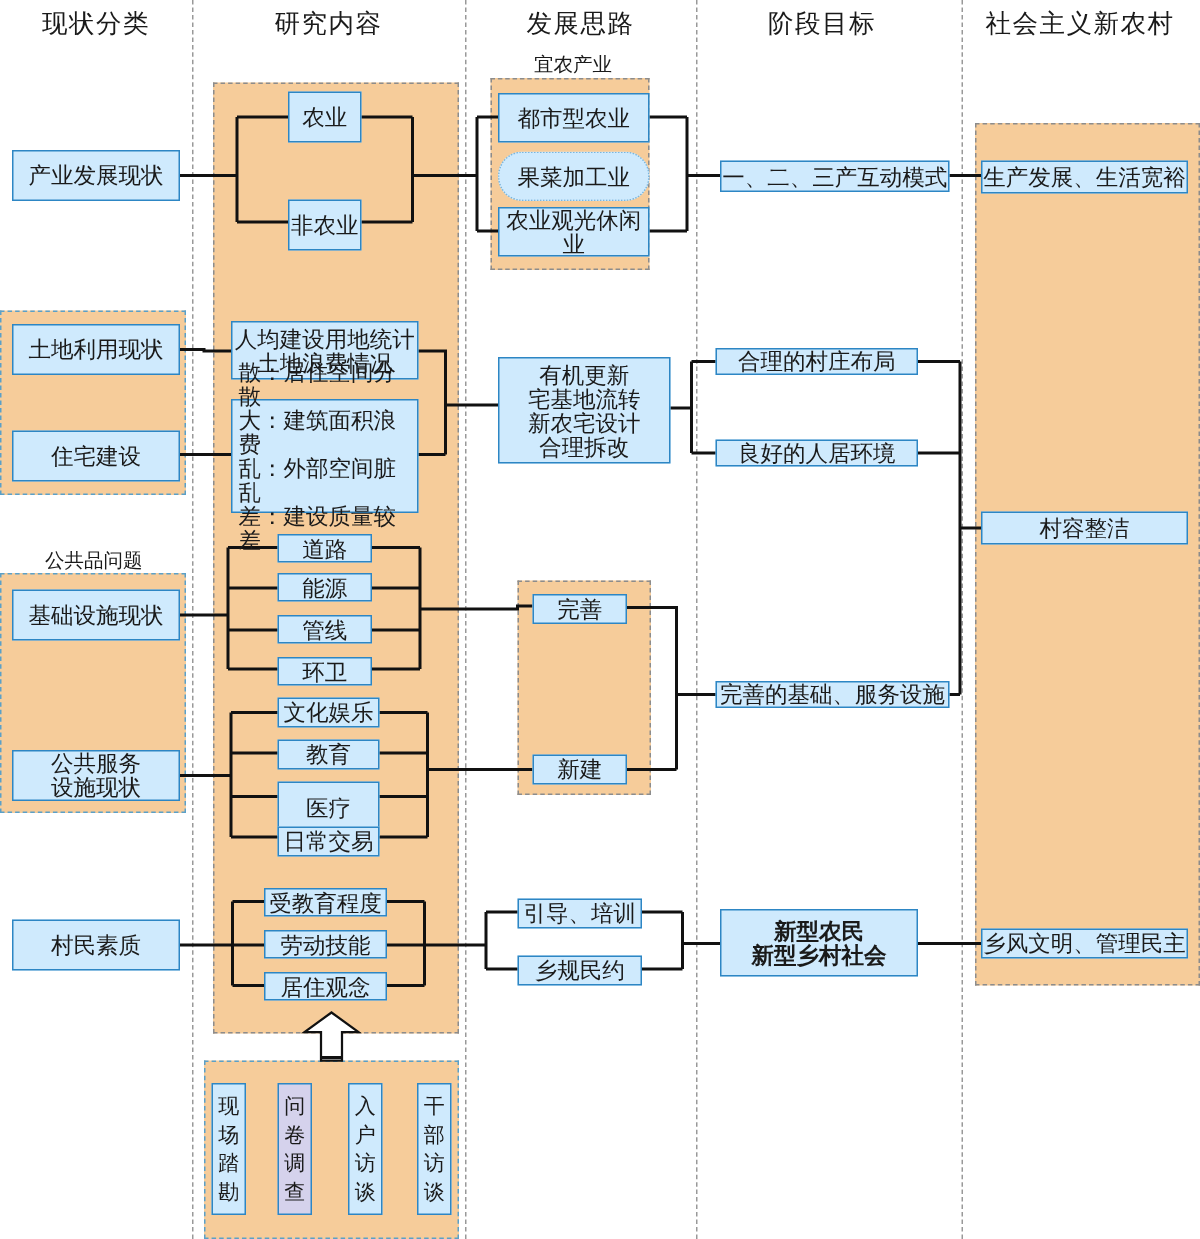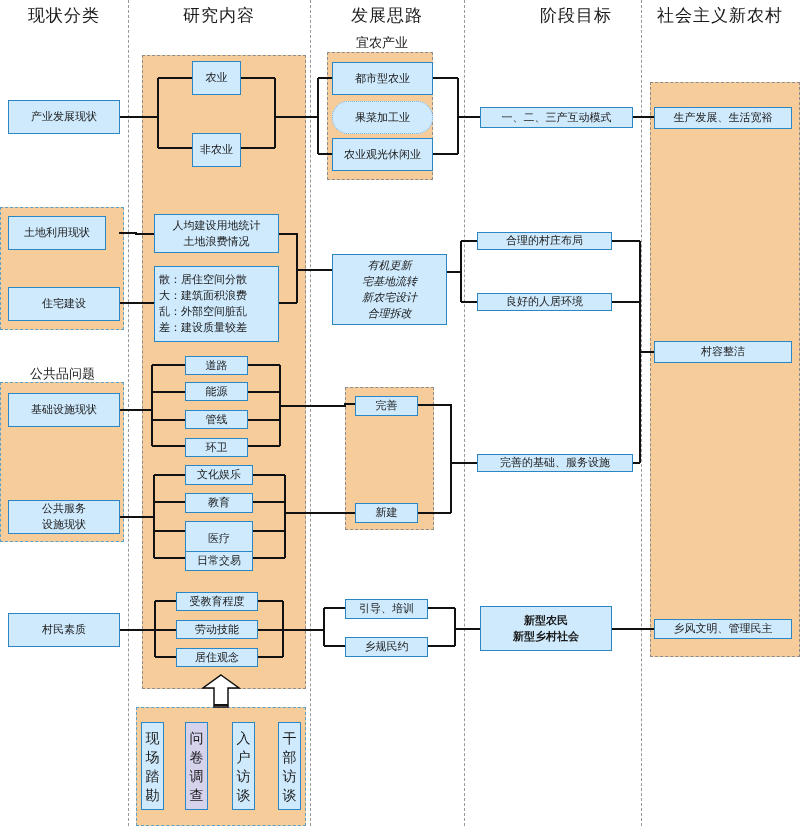--- a/index.html
+++ b/index.html
@@ -1,37 +1,37 @@
 <!DOCTYPE html>
 <html><head>
 <meta charset="utf-8">
 <style>
   html,body{margin:0;padding:0;background:#fff;}
   body{width:800px;height:826px;position:relative;overflow:hidden;font-family:"DejaVu Sans","Liberation Sans",sans-serif;color:#1a1a1a;}
   .hdr{position:absolute;top:4px;font-size:17px;font-weight:normal;text-align:center;letter-spacing:1px;}
   .vline{position:absolute;top:0;height:826px;border-left:1px dashed #999;width:0;}
   .panel{position:absolute;background:#f6cc9a;border:1.5px dashed #8c8c8c;box-sizing:border-box;}
   .panel.blue{border-color:#5aa0c8;}
-  .box{position:absolute;background:#cfeafd;border:1.5px solid #2d86c4;box-sizing:border-box;display:flex;align-items:center;justify-content:center;text-align:center;font-size:11px;line-height:16px;white-space:pre-line;z-index:3;}
+  .box{position:absolute;background:#cfeafd;border:1.5px solid #2d86c4;box-sizing:border-box;display:flex;align-items:center;justify-content:center;text-align:center;font-size:15px;line-height:16px;white-space:pre-line;z-index:3;}
   .box.dot{border:1.5px dotted #7ab6de;}
   .box.purple{background:#d5d2ec;}
   .box.left{justify-content:flex-start;text-align:left;padding-left:4px;}
   .box.vert{font-size:14px;line-height:19px;letter-spacing:0;padding-top:2px;}
   .lbl{position:absolute;font-size:13px;z-index:3;}
   svg.conn{position:absolute;left:0;top:0;z-index:2;}
   svg.conn path{fill:none;stroke:#111;stroke-width:2;}
   .arrow{position:absolute;z-index:3;}
 </style>
 </head>
 <body>
 
 <div class="hdr" style="left:0;width:128px;">现状分类</div>
 <div class="hdr" style="left:128px;width:182px;">研究内容</div>
 <div class="hdr" style="left:310px;width:154px;">发展思路</div>
-<div class="hdr" style="left:488px;width:176px;">阶段目标</div>
+<div class="hdr" style="left:460px;width:176px;">阶段目标</div>
 <div class="hdr" style="left:640px;width:160px;">社会主义新农村</div>
 
 <div class="vline" style="left:128px;"></div>
 <div class="vline" style="left:310px;"></div>
 <div class="vline" style="left:464px;"></div>
 <div class="vline" style="left:641px;"></div>
 
 <div class="panel" style="left:142px;top:55px;width:164px;height:634px;"></div>
 <div class="panel blue" style="left:0;top:207px;width:124px;height:123px;"></div>
 <div class="panel blue" style="left:0;top:382px;width:124px;height:160px;"></div>
@@ -56,21 +56,21 @@
   <path d="M119 410 H152 M152 365 V446 M152 365 H186 M152 392 H186 M152 420 H186 M152 446 H186 M247 365 H280 M247 392 H280 M247 420 H280 M247 446 H280 M280 365 V446 M280 406 H345 V404 H355"></path>
 
   <path d="M119 517 H154 M154 475 V558 M154 475 H186 M154 502 H186 M154 531 H186 M154 558 H186 M252 475 H285 M252 502 H285 M252 531 H285 M252 558 H285 M285 475 V558 M285 513 H355"></path>
   <path d="M418 405 H451 V513 M418 513 H451 M451 463 H478"></path>
 
   <path d="M119 630 H155 M155 601 V657 M155 601 H177 M155 657 H177 M155 630 H177 M257 601 H283 M257 657 H283 M283 601 V657 M257 630 H324 M324 608 V646 M324 608 H346 M324 646 H346 M427 608 H455 M427 646 H455 M455 608 V646 M455 629 H481"></path>
   <path d="M611 629 H655"></path>
 </svg>
 
 <div class="box" style="left:8px;top:100px;width:112px;height:34px;">产业发展现状</div>
-<div class="box" style="left:8px;top:216px;width:98px;height:34px;">土地利用现状</div>
+<div class="box" style="left:8px;top:216px;width:112px;height:34px;">土地利用现状</div>
 <div class="box" style="left:8px;top:287px;width:112px;height:34px;">住宅建设</div>
 <div class="box" style="left:8px;top:393px;width:112px;height:34px;">基础设施现状</div>
 <div class="box" style="left:8px;top:500px;width:112px;height:34px;">公共服务
 设施现状</div>
 <div class="box" style="left:8px;top:613px;width:112px;height:34px;">村民素质</div>
 
 <div class="box" style="left:192px;top:61px;width:49px;height:34px;">农业</div>
 <div class="box" style="left:192px;top:133px;width:49px;height:34px;">非农业</div>
 <div class="box" style="left:154px;top:214px;width:125px;height:39px;">人均建设用地统计
 土地浪费情况</div>
@@ -89,21 +89,21 @@
 <div class="box" style="left:185px;top:521px;width:68px;height:36px;">医疗</div>
 <div class="box" style="left:185px;top:551px;width:68px;height:20px;">日常交易</div>
 
 <div class="box" style="left:176px;top:592px;width:82px;height:19px;">受教育程度</div>
 <div class="box" style="left:176px;top:620px;width:82px;height:19px;">劳动技能</div>
 <div class="box" style="left:176px;top:648px;width:82px;height:19px;">居住观念</div>
 
 <div class="box" style="left:332px;top:62px;width:101px;height:33px;">都市型农业</div>
 <div class="box dot" style="left:332px;top:101px;width:101px;height:33px;border-radius:16px;">果菜加工业</div>
 <div class="box" style="left:332px;top:138px;width:101px;height:33px;">农业观光休闲业</div>
-<div class="box" style="left:332px;top:254px;width:115px;height:71px;font-style:italic;">有机更新
+<div class="box" style="left:332px;top:238px;width:115px;height:71px;">有机更新
 宅基地流转
 新农宅设计
 合理拆改</div>
 <div class="box" style="left:355px;top:396px;width:63px;height:20px;">完善</div>
 <div class="box" style="left:355px;top:503px;width:63px;height:20px;">新建</div>
 <div class="box" style="left:345px;top:599px;width:83px;height:20px;">引导、培训</div>
 <div class="box" style="left:345px;top:637px;width:83px;height:20px;">乡规民约</div>
 
 <div class="box" style="left:480px;top:107px;width:153px;height:21px;">一、二、三产互动模式</div>
 <div class="box" style="left:477px;top:232px;width:135px;height:18px;">合理的村庄布局</div>

